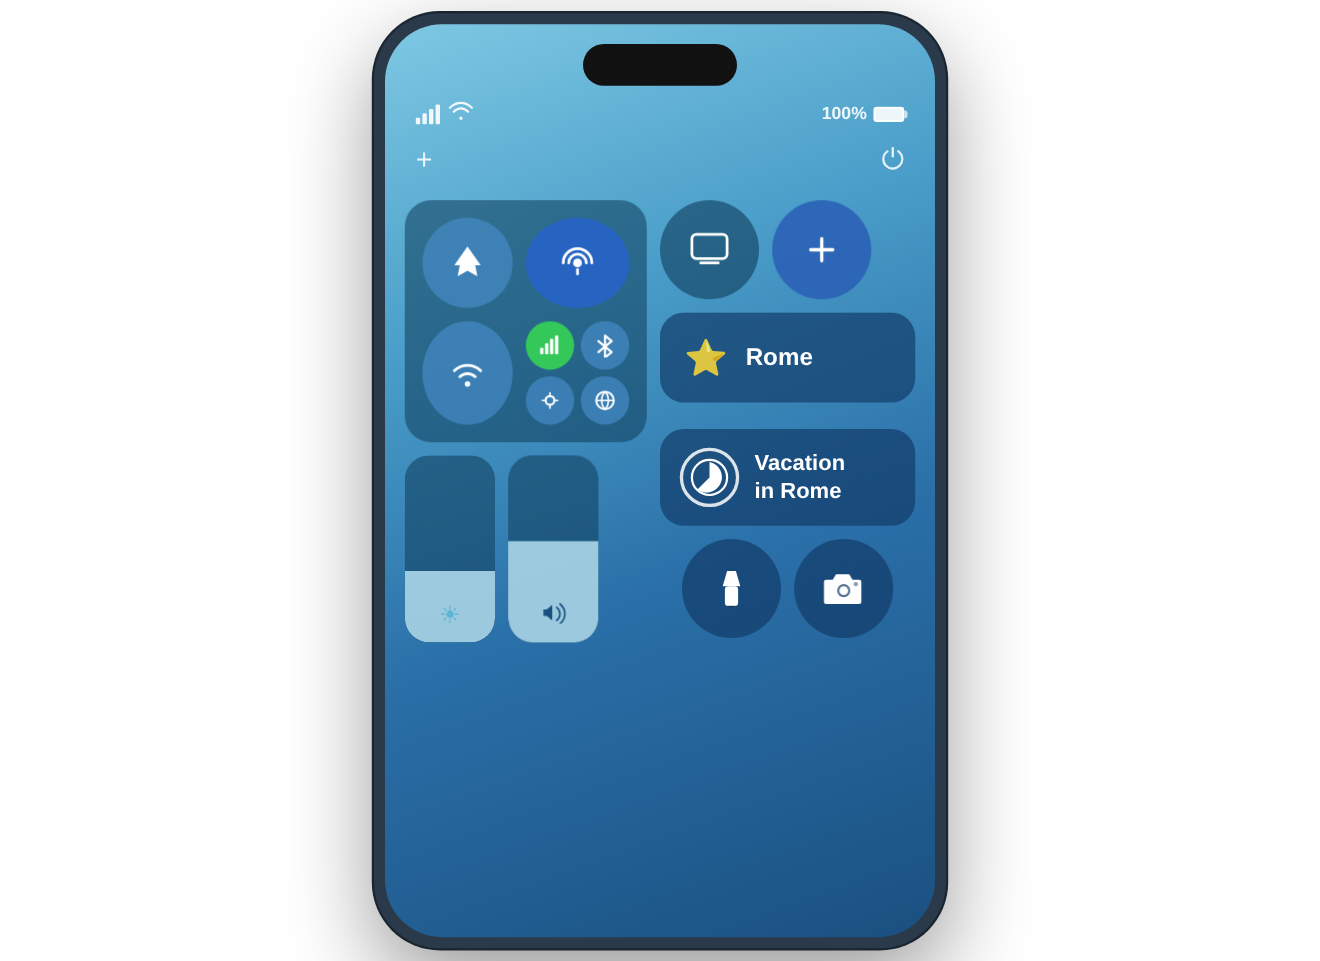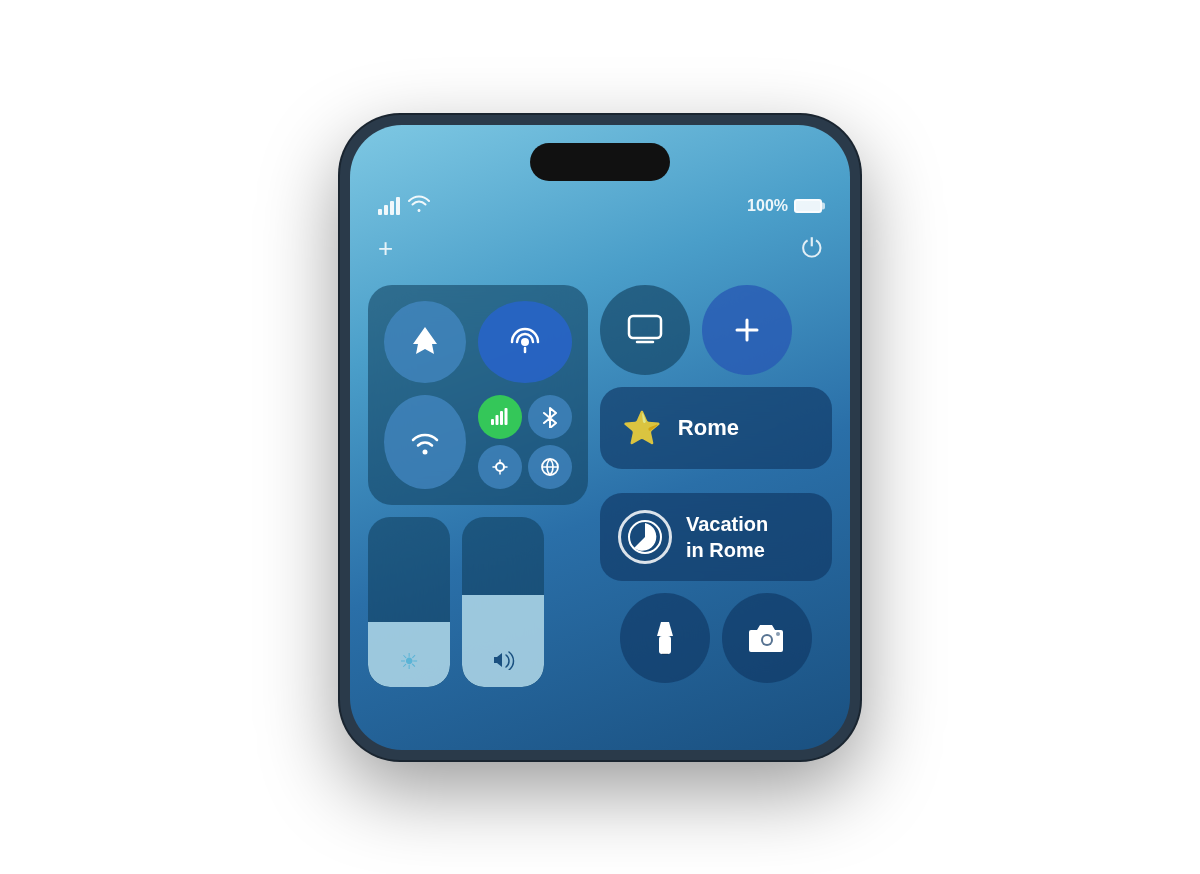--- a/index.html
+++ b/index.html
@@ -10,21 +10,21 @@
       justify-content: center;
       align-items: center;
       width: 1200px;
       height: 874px;
       overflow: hidden;
       font-family: -apple-system, BlinkMacSystemFont, 'SF Pro Display', 'Helvetica Neue', sans-serif;
     }
 
     .phone-outer {
       width: 520px;
-      height: 645px;
+      height: 850px;
       background: #2a3a4a;
       border-radius: 60px;
       position: relative;
       box-shadow: 0 0 0 2px #1a2530, 0 30px 80px rgba(0,0,0,0.4);
       overflow: hidden;
     }
 
     .phone-screen {
       position: absolute;
       top: 10px;

